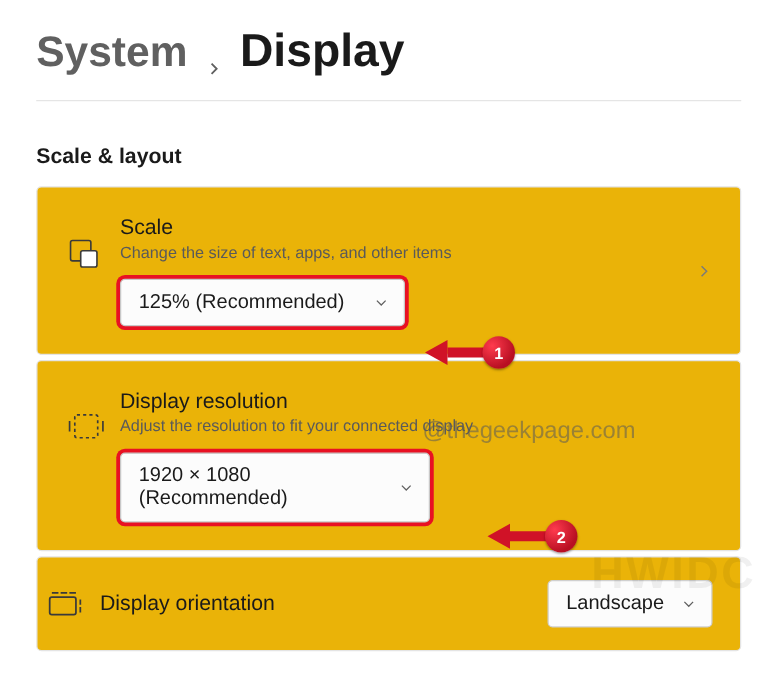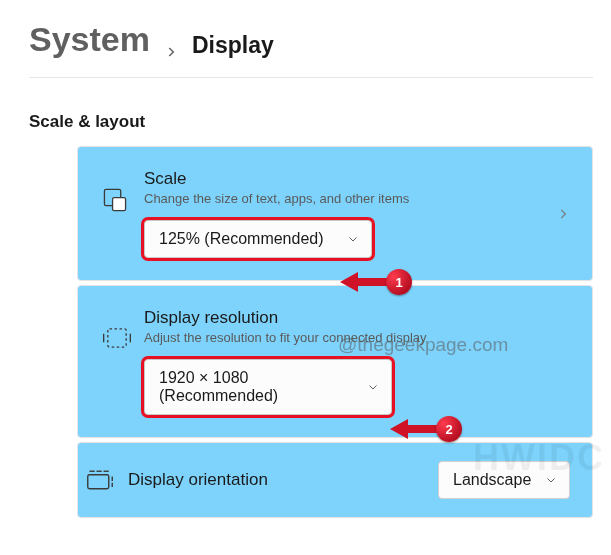--- a/index.html
+++ b/index.html
@@ -18,21 +18,21 @@
       align-items: flex-end;
       gap: 14px;
       margin-bottom: 18px;
     }
     .breadcrumb .sys {
       font-size: 34px;
       font-weight: 600;
       color: #606060;
     }
     .breadcrumb .cur {
-      font-size: 23px;
+      font-size: 37px;
       font-weight: 600;
       color: #1a1a1a;
     }
     .breadcrumb .chev {
       color: #606060;
       display: flex;
       align-items: center;
     }
     .hr {
       border: none;
@@ -40,27 +40,26 @@
       margin-bottom: 34px;
     }
     .section-title {
       font-size: 17px;
       font-weight: 600;
       margin-bottom: 14px;
     }
     .card {
       border: 1px solid #e4e4e4;
       border-radius: 4px;
-      background: #7dd3fc;
+      background: #eab308;
       margin-bottom: 4px;
       padding: 22px 22px 22px 24px;
       display: flex;
       align-items: flex-start;
       position: relative;
-      margin-left: 48px;
     }
     .card.short {
       padding: 18px 22px 18px 8px;
       align-items: center;
     }
     .card-icon {
       flex: 0 0 42px;
       display: flex;
       align-items: center;
       justify-content: flex-start;

